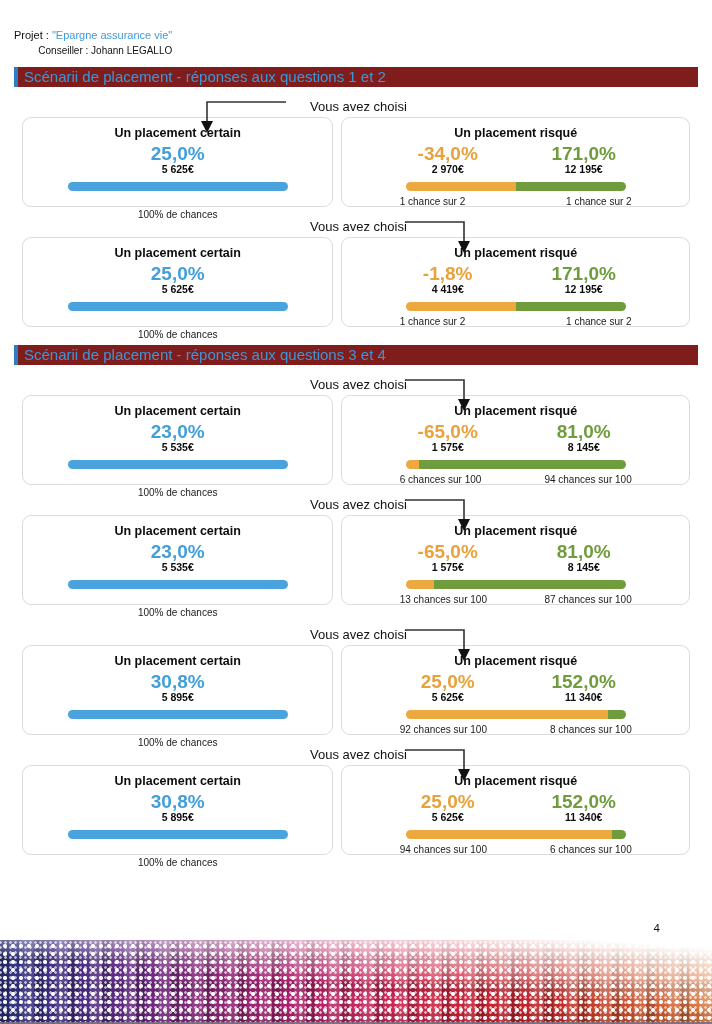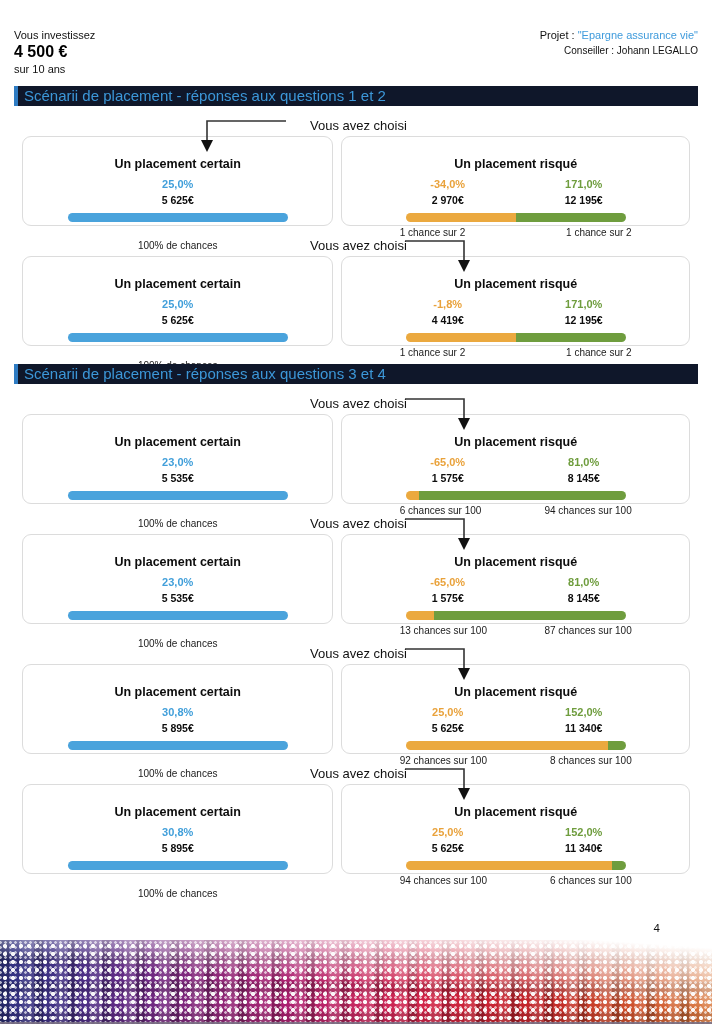--- a/index.html
+++ b/index.html
@@ -14,45 +14,45 @@
   .invest-label, .invest-duration { font-size:11px; line-height:14px; color:#111; }
   .invest-amount { font-size:16px; font-weight:bold; line-height:20px; color:#000; }
   .project-block { text-align:right; }
   .proj-line { font-size:11px; line-height:14px; }
   .proj-name { color:#3f9bdc; }
   .adv-line { font-size:10px; line-height:13px; margin-top:2px; color:#111; }
 
   
   .section { margin-bottom:18px; }
   .section-header {
-    display:flex; align-items:center; height:20px; background:#0f172a; position:relative;
+    display:flex; align-items:center; height:20px; background:#7f1d1d; position:relative;
   }
   .section-bar { display:inline-block; width:4px; height:20px; background:#2f7cc3; margin-right:6px; }
   .section-title { font-size:15px; color:#3c97d8; line-height:20px; white-space:nowrap; }
 
   
   .row { margin-top:8px; }
   .choice-line { position:relative; height:22px; z-index:5; }
   .choice-label { position:absolute; left:296px; top:4px; font-size:13px; color:#111; white-space:nowrap; }
   .arrow { position:absolute; top:6px; overflow:visible; }
   .arrow-left  { left:177px; }
   .arrow-right { left:390px; }
 
   .cards { display:flex; padding:0 8px; gap:8px; }
   .card {
     box-sizing:border-box; height:90px; background:#fff;
-    border:1px solid #dcdcdc; border-radius:9px; padding-top:20px; position:relative;
+    border:1px solid #dcdcdc; border-radius:9px; padding-top:8px; position:relative;
   }
   .card.certain { width:318px; }
   .card.risky  { width:356px; }
   .card-title { text-align:center; font-size:12.5px; font-weight:bold; color:#0d0d0d; line-height:15px; }
 
   .values { height:34px; margin-top:3px; }
   .certain .values { text-align:center; }
-  .pct { font-size:11px; font-weight:bold; line-height:19px; }
+  .pct { font-size:19px; font-weight:bold; line-height:19px; }
   .certain .pct { color:#419fda; }
   .pct.loss { color:#e9a23b; }
   .pct.gain { color:#6f9d3e; }
   .amount { font-size:10.5px; font-weight:bold; color:#0d0d0d; line-height:12px; }
 
   .risky-values { display:flex; justify-content:space-between; width:254px; margin:3px auto 0; }
   .vgroup { width:118px; text-align:center; }
 
   .bar-zone { width:220px; margin:4px auto 0; }
   .bar { height:9px; border-radius:5px; overflow:hidden; display:flex; }
@@ -88,25 +88,20 @@
     background-position: 0 0, 0 0, 1px 2px, 3px 5px, 0 0, 0 0, 0 0;
   }
 </style>
 </head>
 <body>
 
 <div class="page">
   <div class="content">
 
     <div class="top-header">
-      <div>
-        <div class="invest-label">Vous investissez</div>
-        <div class="invest-amount">4 500 €</div>
-        <div class="invest-duration">sur 10 ans</div>
-      </div>
       <div class="project-block">
         <div class="proj-line">
           <span>Projet :</span>
           <span class="proj-name">"Epargne assurance vie"</span>
         </div>
         <div class="adv-line">Conseiller : Johann LEGALLO</div>
       </div>
     </div>
 
     <div id="sections">

